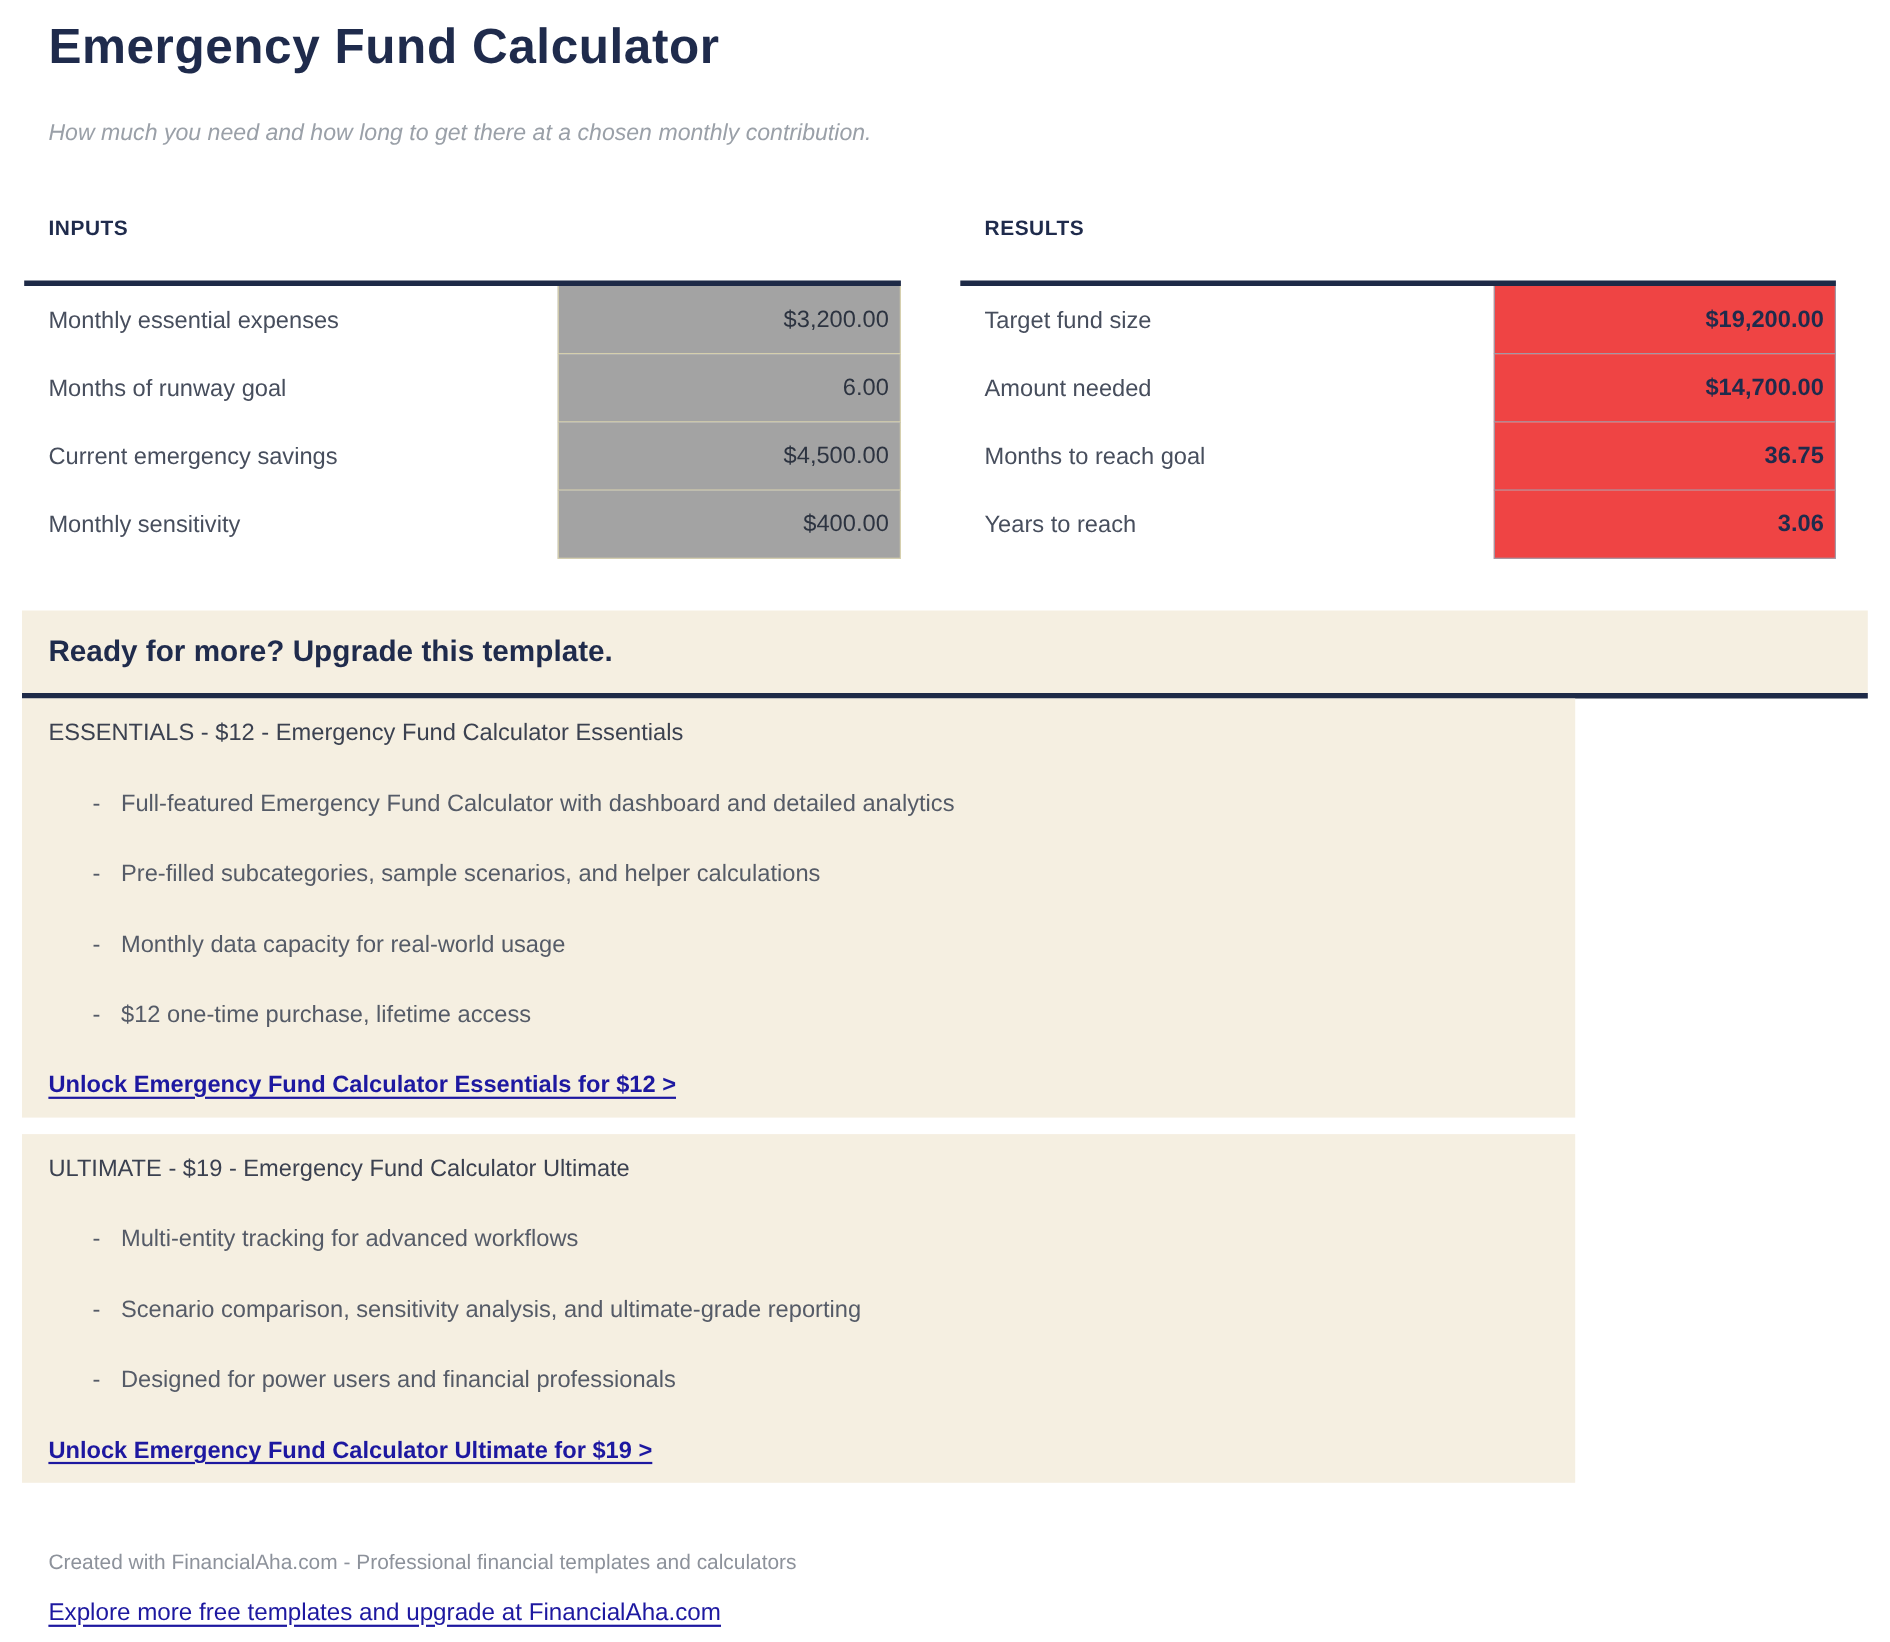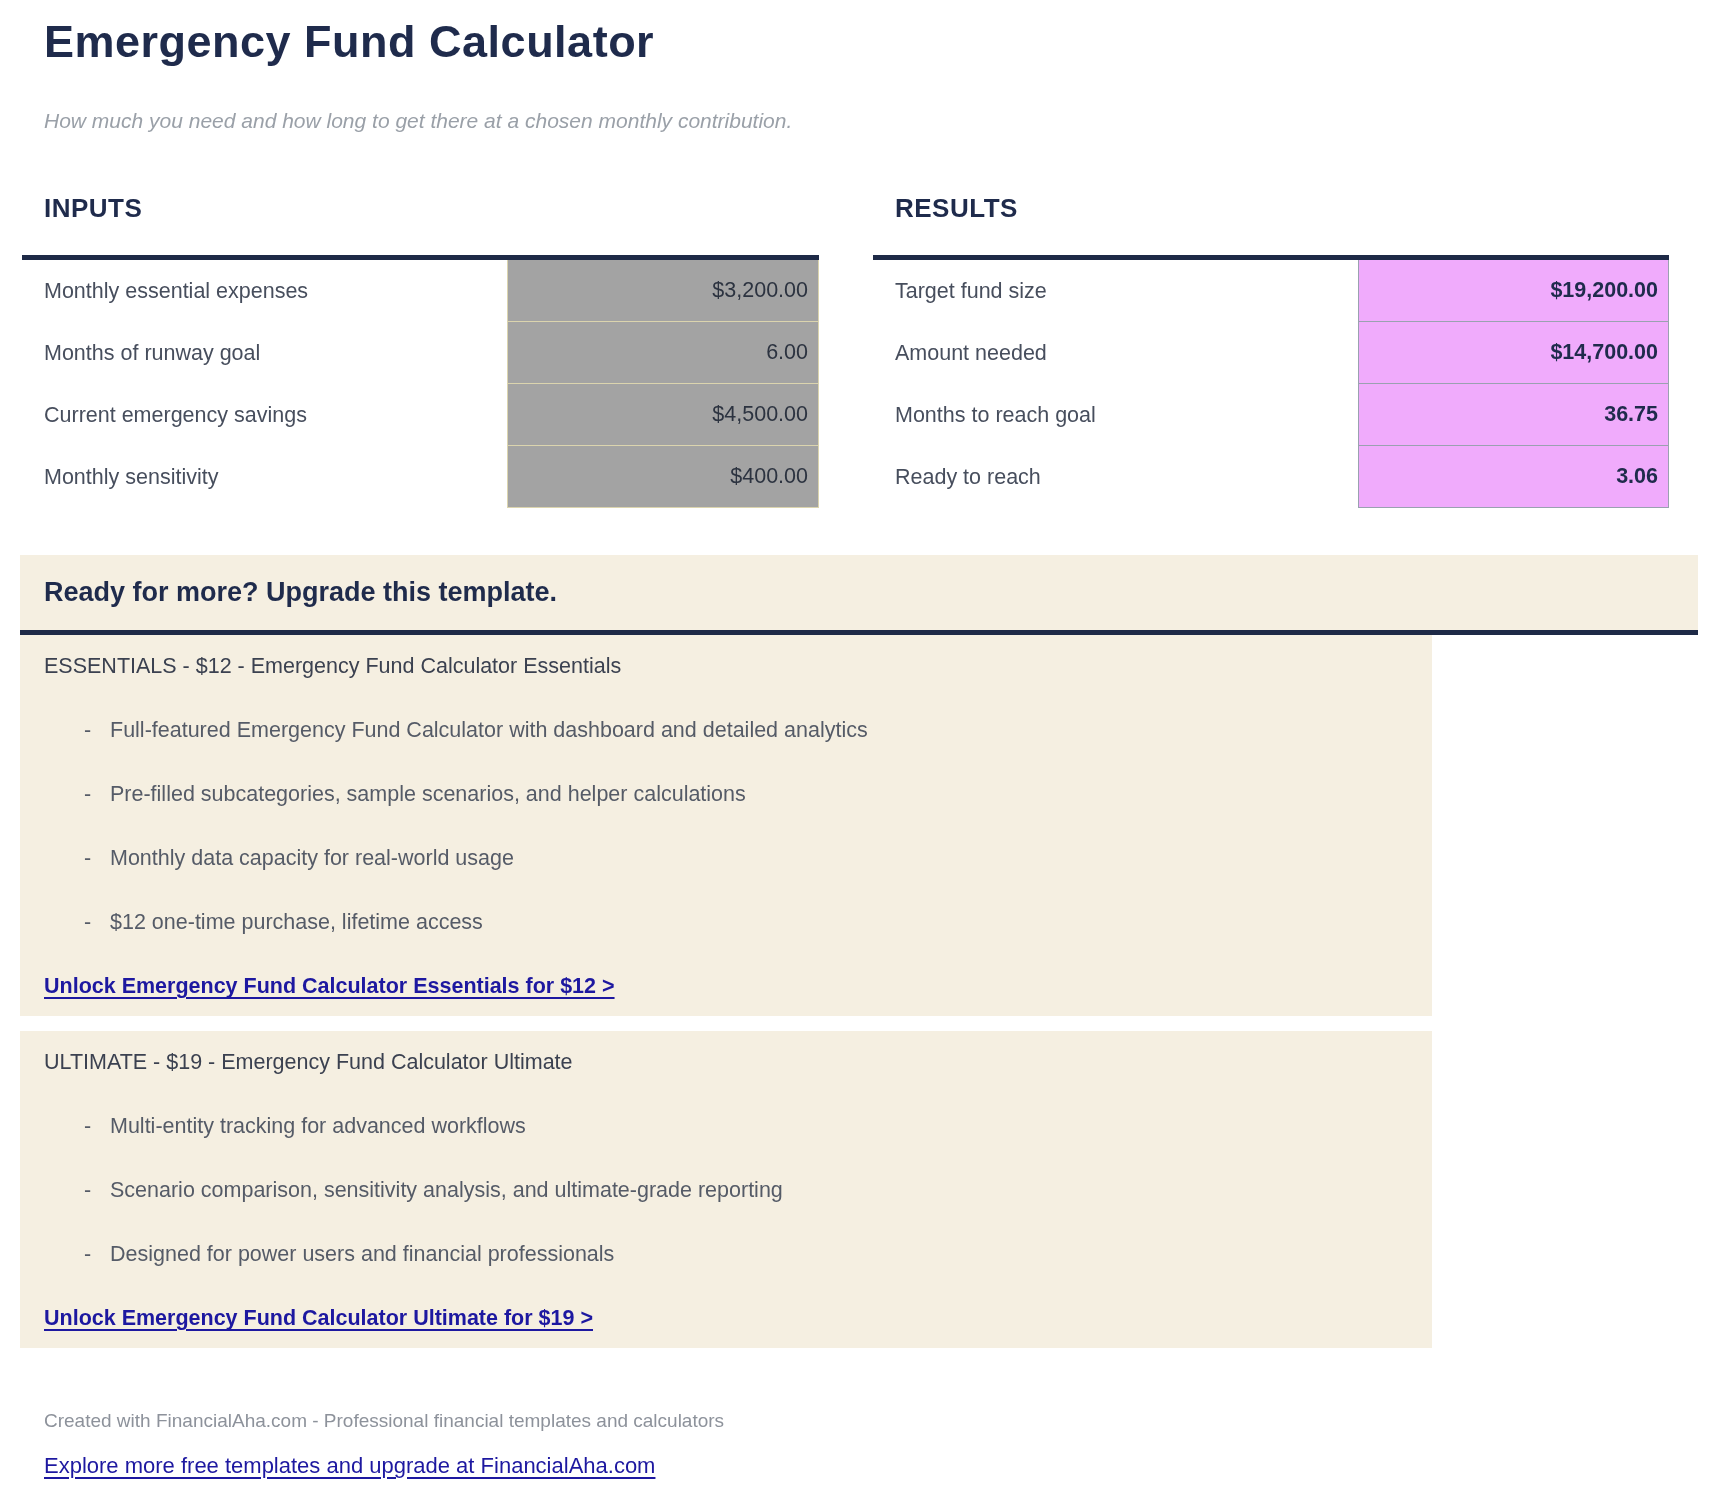--- a/index.html
+++ b/index.html
@@ -28,21 +28,21 @@
   }
   .tables-row {
     display: flex;
     gap: 54px;
     margin: 62px 0 0 22px;
   }
   .col-inputs  { width: 797px; }
   .col-results { width: 796px; }
   .section-heading {
     padding-left: 22px;
-    font-size: 26px;
+    font-size: 19px;
     line-height: 27px;
     font-weight: bold;
     color: #1f2b4c;
     letter-spacing: 0.5px;
   }
   .data-table {
     margin-top: 33px;
     border-top: 5px solid #1e2a47;
   }
   .data-row {
@@ -66,21 +66,21 @@
     padding-right: 10px;
     font-size: 21.5px;
   }
   .col-inputs .value-cell {
     background: #a3a3a3;
     border: 1px solid #dbd4ae;
     border-top: none;
     color: #2c3340;
   }
   .col-results .value-cell {
-    background: #f0abfc;
+    background: #ef4444;
     border: 1px solid #9aa1b0;
     border-top: none;
     color: #1f2b4c;
     font-weight: bold;
   }
   .upgrade-header {
     width: 1678px;
     margin: 47px 0 0 20px;
     background: #f5efe1;
     border-bottom: 5px solid #1e2a47;
@@ -187,21 +187,21 @@
       </div>
       <div class="data-row">
         <div class="row-label">Amount needed</div>
         <div class="value-cell">$14,700.00</div>
       </div>
       <div class="data-row">
         <div class="row-label">Months to reach goal</div>
         <div class="value-cell">36.75</div>
       </div>
       <div class="data-row">
-        <div class="row-label">Ready to reach</div>
+        <div class="row-label">Years to reach</div>
         <div class="value-cell">3.06</div>
       </div>
     </div>
   </div>
 
 </div>
 
 <div class="upgrade-header">
   <div class="upgrade-title">Ready for more? Upgrade this template.</div>
 </div>

